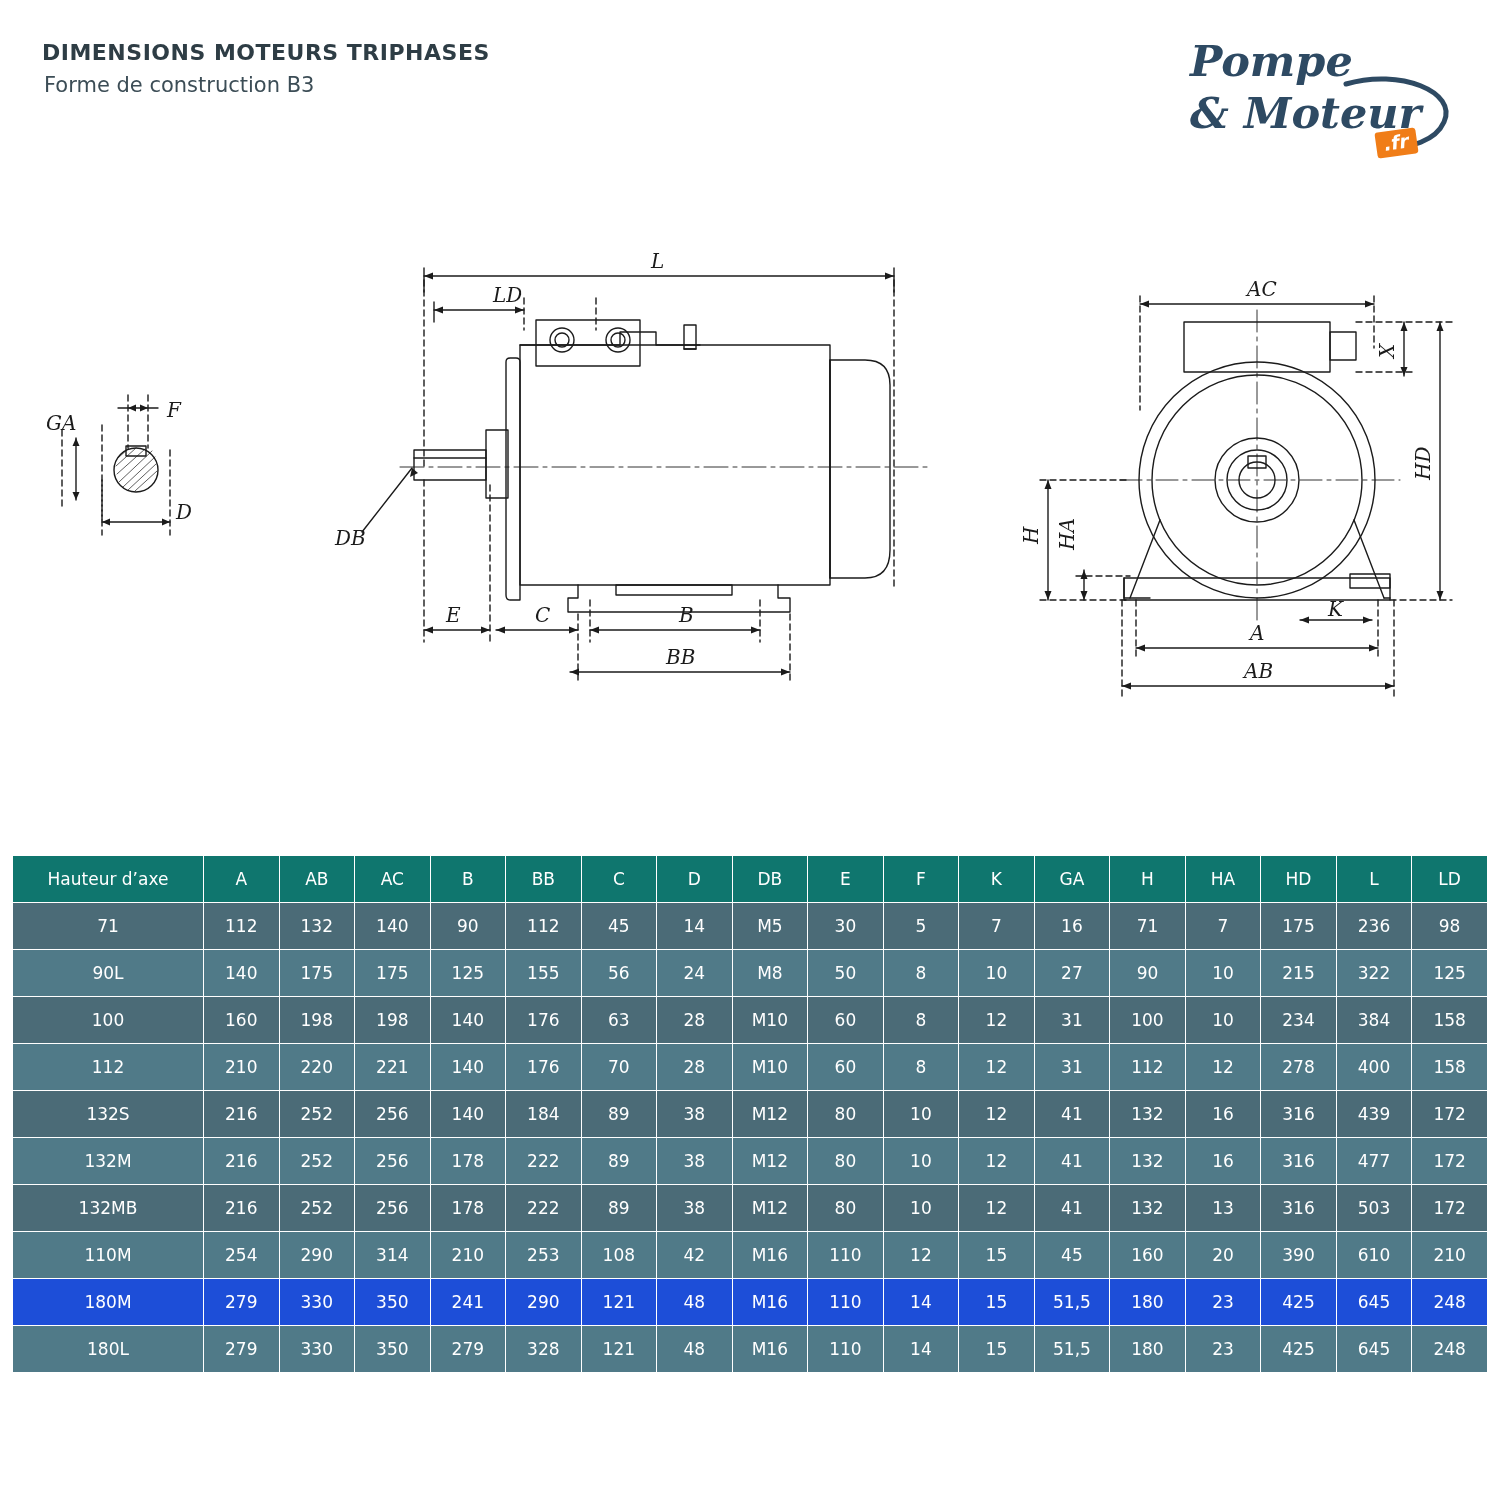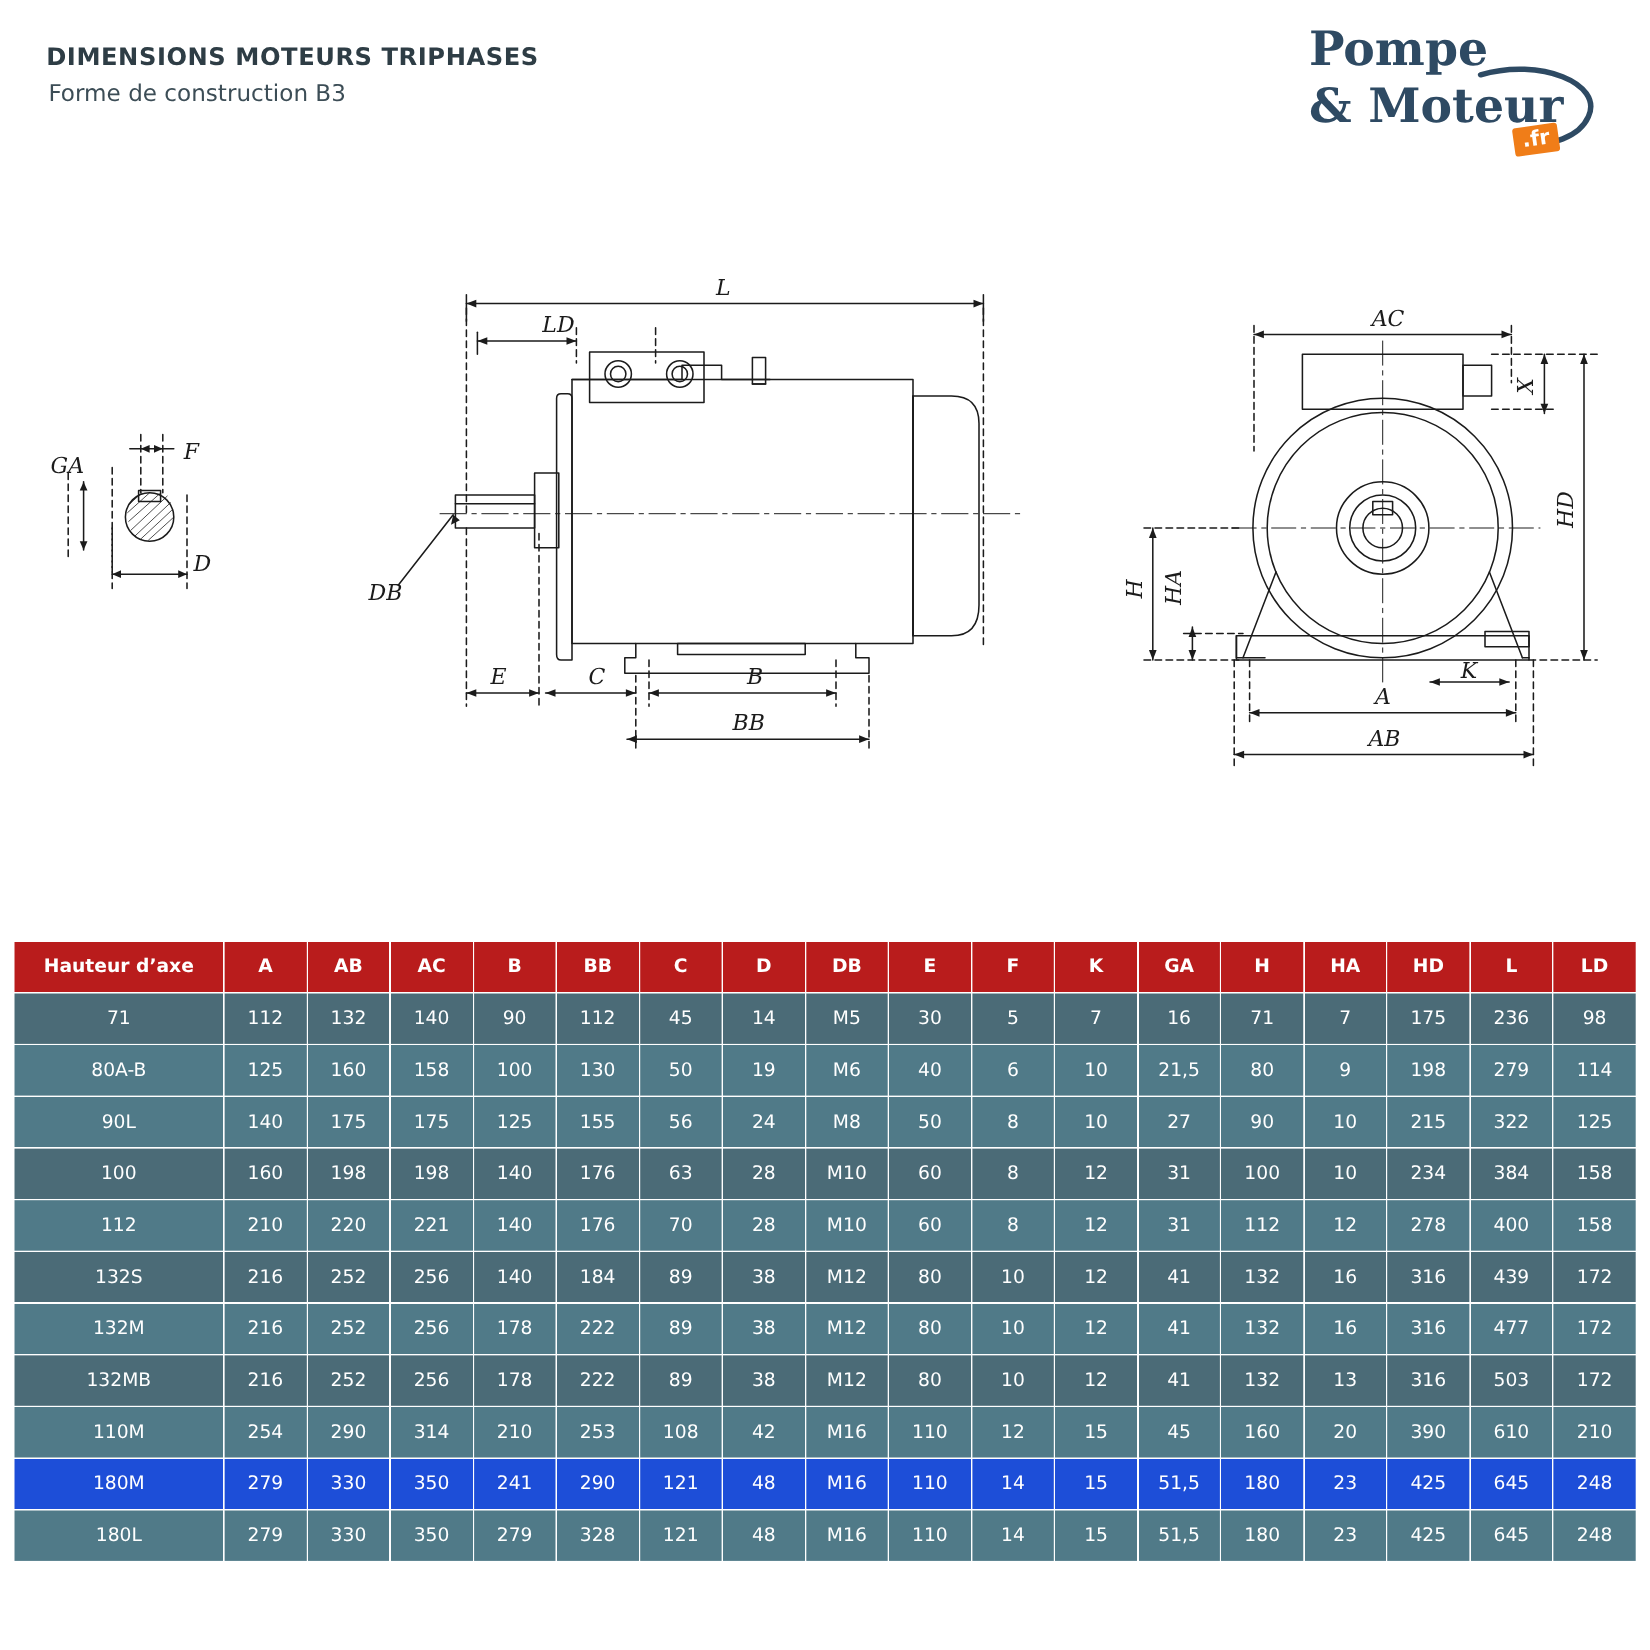--- a/index.html
+++ b/index.html
@@ -38,23 +38,24 @@
     top: 73px;
     font-size: 21px;
     color: #3c4d56;
     white-space: nowrap;
   }
 
   
   .logo {
     position: absolute;
     right: 40px;
-    top: 14px;
+    top: 30px;
     width: 270px;
     height: 130px;
+    font-style: italic;
   }
   .logo-line1 {
     position: absolute;
     left: 0; top: 6px;
     font-size: 43px;
     font-weight: bold;
     color: #2e4a63;
     font-family: "DejaVu Serif", "Liberation Serif", serif;
   }
   .logo-line2 {
@@ -110,22 +111,22 @@
     color: #ffffff;
     text-align: center;
     font-size: 17px;
     height: 46px;
     border: 1px solid #ffffff;
     padding: 0;
     overflow: hidden;
     white-space: nowrap;
   }
   table.dims th {
-    background: #b91c1c;
-    font-weight: bold;
+    background: #0f766e;
+    font-weight: normal;
     font-size: 17px;
   }
   table.dims th.first, table.dims td.first {
     width: 190px;
   }
   table.dims th.first {
     text-align: center;
   }
   tr.row-dark td { background: #4b6b77; }
   tr.row-light td { background: #507a88; }
@@ -388,40 +389,20 @@
           <td>5</td>
           <td>7</td>
           <td>16</td>
           <td>71</td>
           <td>7</td>
           <td>175</td>
           <td>236</td>
           <td>98</td>
         </tr>
         <tr class="row-light">
-          <td class="first">80A-B</td>
-          <td>125</td>
-          <td>160</td>
-          <td>158</td>
-          <td>100</td>
-          <td>130</td>
-          <td>50</td>
-          <td>19</td>
-          <td>M6</td>
-          <td>40</td>
-          <td>6</td>
-          <td>10</td>
-          <td>21,5</td>
-          <td>80</td>
-          <td>9</td>
-          <td>198</td>
-          <td>279</td>
-          <td>114</td>
-        </tr>
-        <tr class="row-light">
           <td class="first">90L</td>
           <td>140</td>
           <td>175</td>
           <td>175</td>
           <td>125</td>
           <td>155</td>
           <td>56</td>
           <td>24</td>
           <td>M8</td>
           <td>50</td>

